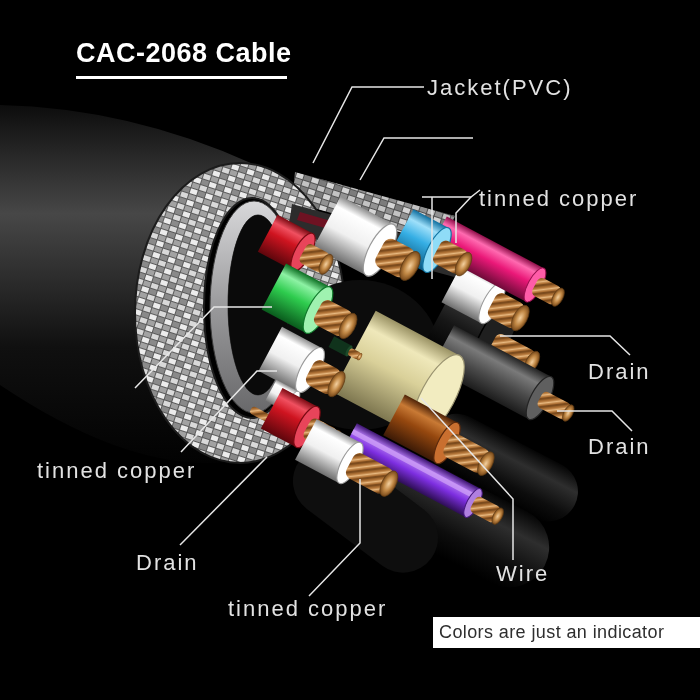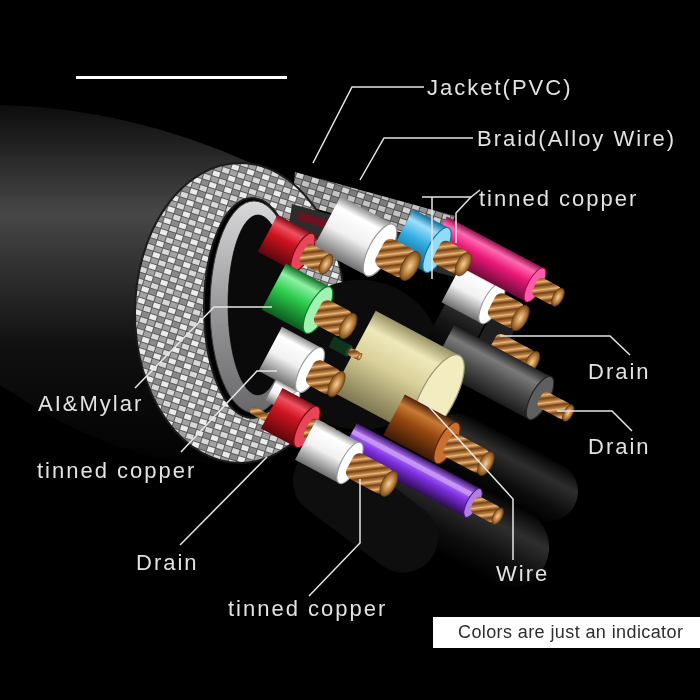--- a/index.html
+++ b/index.html
@@ -4,21 +4,21 @@
 <style>
   html,body{margin:0;padding:0;background:#000;}
   #stage{position:relative;width:700px;height:700px;background:#000;overflow:hidden;
          font-family:"Liberation Sans",sans-serif;}
   #cable-svg{position:absolute;left:0;top:0;}
   .lbl{position:absolute;color:#e2e2e2;font-size:22px;letter-spacing:2px;white-space:nowrap;}
   #page-title{position:absolute;left:76px;top:38px;color:#fff;font-size:27px;font-weight:bold;
               letter-spacing:.5px;white-space:nowrap;}
   #title-underline{position:absolute;left:76px;top:76px;width:211px;height:2.5px;background:#fff;}
   #note-box{position:absolute;left:433px;top:617px;width:267px;height:31px;background:#fff;}
-  #note-text{color:#2e2e2e;font-size:18px;line-height:31px;padding-left:25px;letter-spacing:.4px;
+  #note-text{color:#2e2e2e;font-size:18px;line-height:31px;padding-left:6px;letter-spacing:.4px;
              white-space:nowrap;}
 </style>
 </head>
 <body>
 
 <div id="stage">
 
 <svg id="cable-svg" width="700" height="700" viewBox="0 0 700 700">
   <defs>
     <linearGradient id="gJacket" gradientUnits="userSpaceOnUse" x1="0" y1="100" x2="0" y2="480">
@@ -271,28 +271,27 @@
     <polyline points="500,336 610,336 630,355"></polyline>
     <polyline points="557,411 612,411 632,431"></polyline>
     <polyline points="272,307 214,307 135,388"></polyline>
     <polyline points="277,371 257,371 181,452"></polyline>
     <line x1="267" y1="457" x2="180" y2="545"></line>
     <polyline points="360,479 360,543 309,596"></polyline>
     <polyline points="421,398 513,499 513,560"></polyline>
   </g>
 </svg>
 
+<div id="page-title">CAC-2068 Cable</div>
 <div id="title-underline"></div>
 
 <div class="lbl" style="left:427px;top:75px">Jacket(PVC)</div>
-<div class="lbl" style="left:477px;top:126px">Braid(Alloy Wire)</div>
 <div class="lbl" style="left:479px;top:186px">tinned copper</div>
 <div class="lbl" style="left:588px;top:359px">Drain</div>
 <div class="lbl" style="left:588px;top:434px">Drain</div>
-<div class="lbl" style="left:38px;top:391px">AI&amp;Mylar</div>
 <div class="lbl" style="left:37px;top:458px">tinned copper</div>
 <div class="lbl" style="left:136px;top:550px">Drain</div>
 <div class="lbl" style="left:228px;top:596px">tinned copper</div>
 <div class="lbl" style="left:496px;top:561px">Wire</div>
 
 <div id="note-box">
   <div id="note-text">Colors are just an indicator</div>
 </div>
 
 </div>

